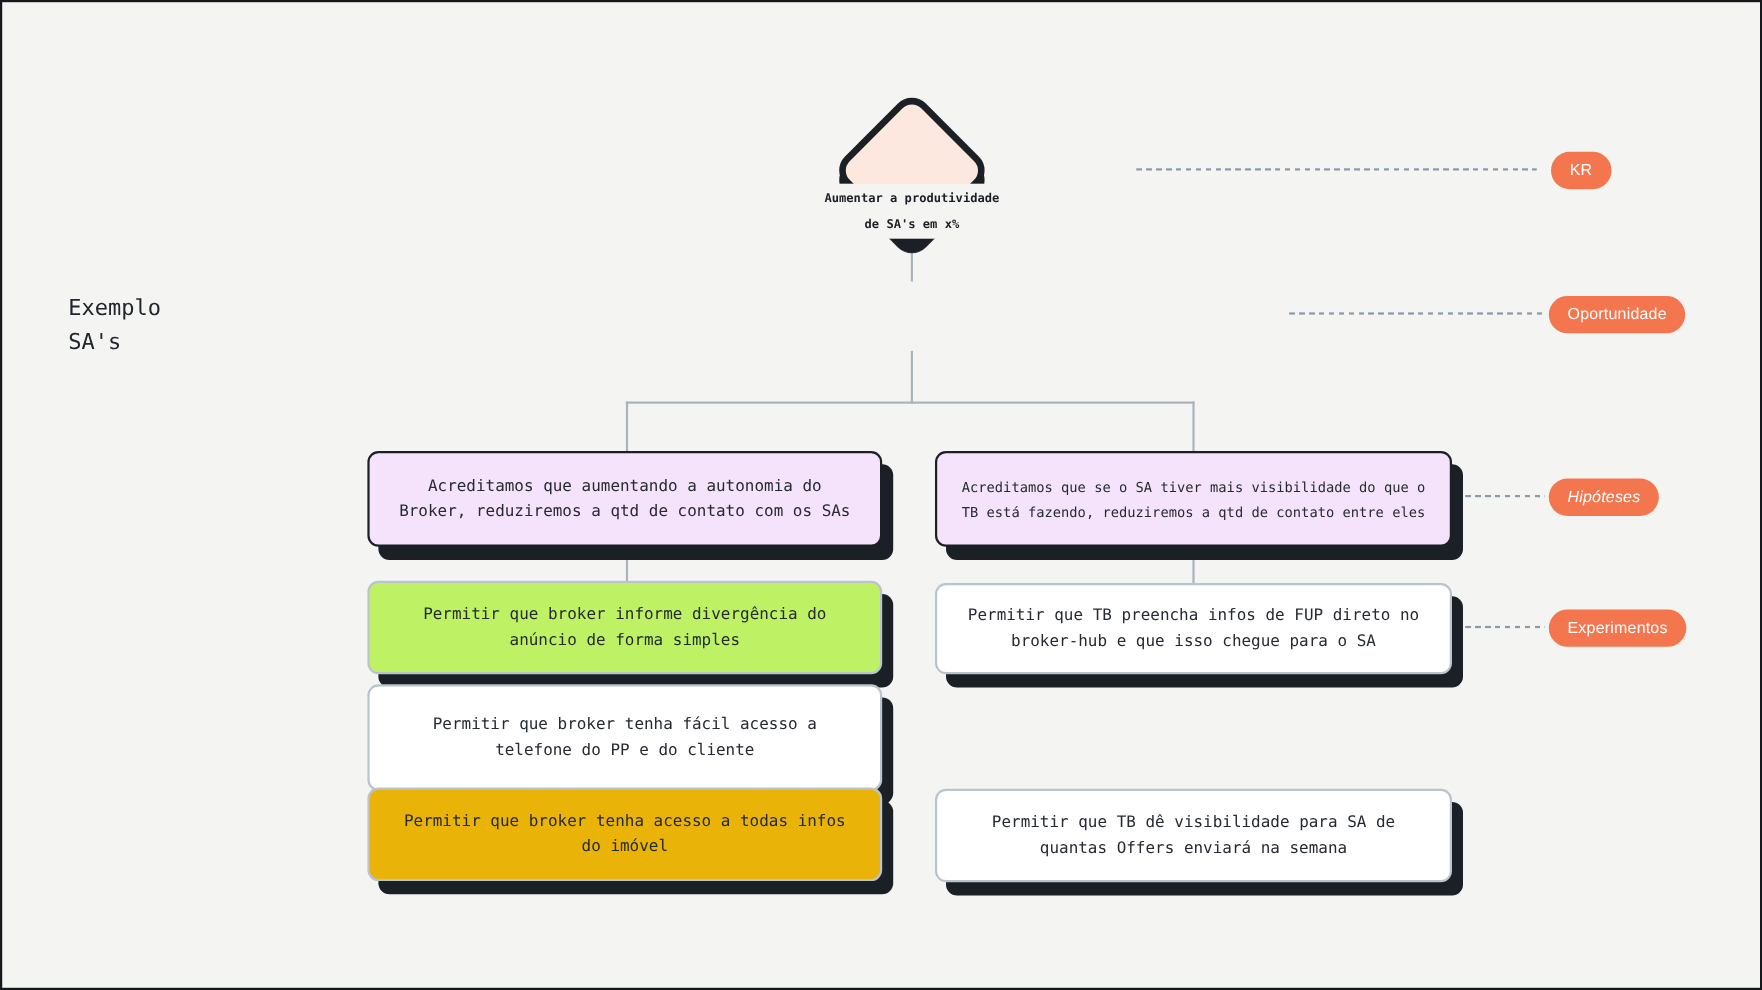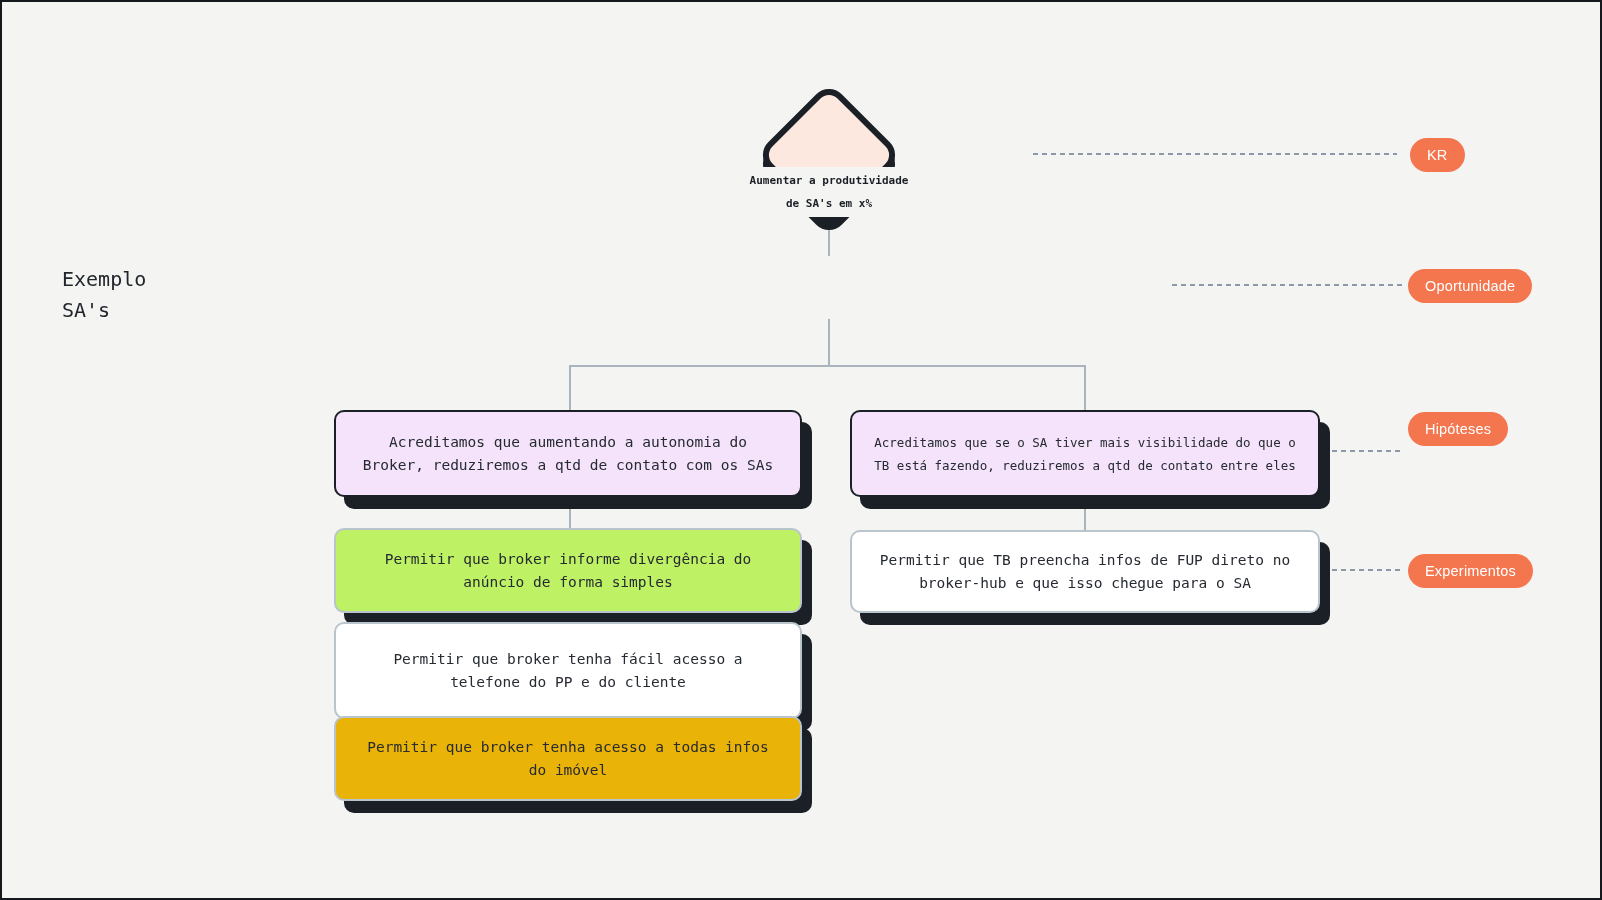--- a/index.html
+++ b/index.html
@@ -88,21 +88,21 @@
     padding:0 17px;
     border-radius:17px;
     color:#fff;
     font-family:"Liberation Sans", sans-serif;
     font-size:14.5px;
     letter-spacing:.2px;
     white-space:nowrap;
   }
   .b-kr { left:1408px; top:136px; }
   .b-op { left:1406px; top:267px; }
-  .b-hy { left:1406px; top:410px; }
+  .b-hy { left:1406px; top:433px;font-style:italic; }
   .b-ex { left:1406px; top:552px; }
 
   
   .side-label{
     position:absolute; left:60px; top:262px;
     font-size:20px; line-height:31px; font-weight:500;
     color:#21252c;
   }
 </style>
 </head>
@@ -150,19 +150,22 @@
   <div class="node experiment n-exp-l2" style="background: rgb(255, 255, 255);">
     <span>Permitir que broker tenha fácil acesso a telefone do PP e do cliente</span>
   </div>
   <div class="node experiment n-exp-l3" style="background: #eab308;">
     <span>Permitir que broker tenha acesso a todas infos do imóvel</span>
   </div>
 
   <div class="node experiment n-exp-r1" style="background: rgb(255, 255, 255);">
     <span>Permitir que TB preencha infos de FUP direto no broker-hub e que isso chegue para o SA</span>
   </div>
+  <div class="node experiment n-exp-r3" style="background: rgb(255, 255, 255);">
+    <span>Permitir que TB dê visibilidade para SA de quantas Offers enviará na semana</span>
+  </div>
 
   <div class="badge b-kr" style="background: rgb(244, 118, 79);">KR</div>
   <div class="badge b-op" style="background: rgb(244, 118, 79);">Oportunidade</div>
   <div class="badge b-hy" style="background: rgb(244, 118, 79);">Hipóteses</div>
   <div class="badge b-ex" style="background: rgb(244, 118, 79);">Experimentos</div>
 
 </div>
 
 </body></html>

